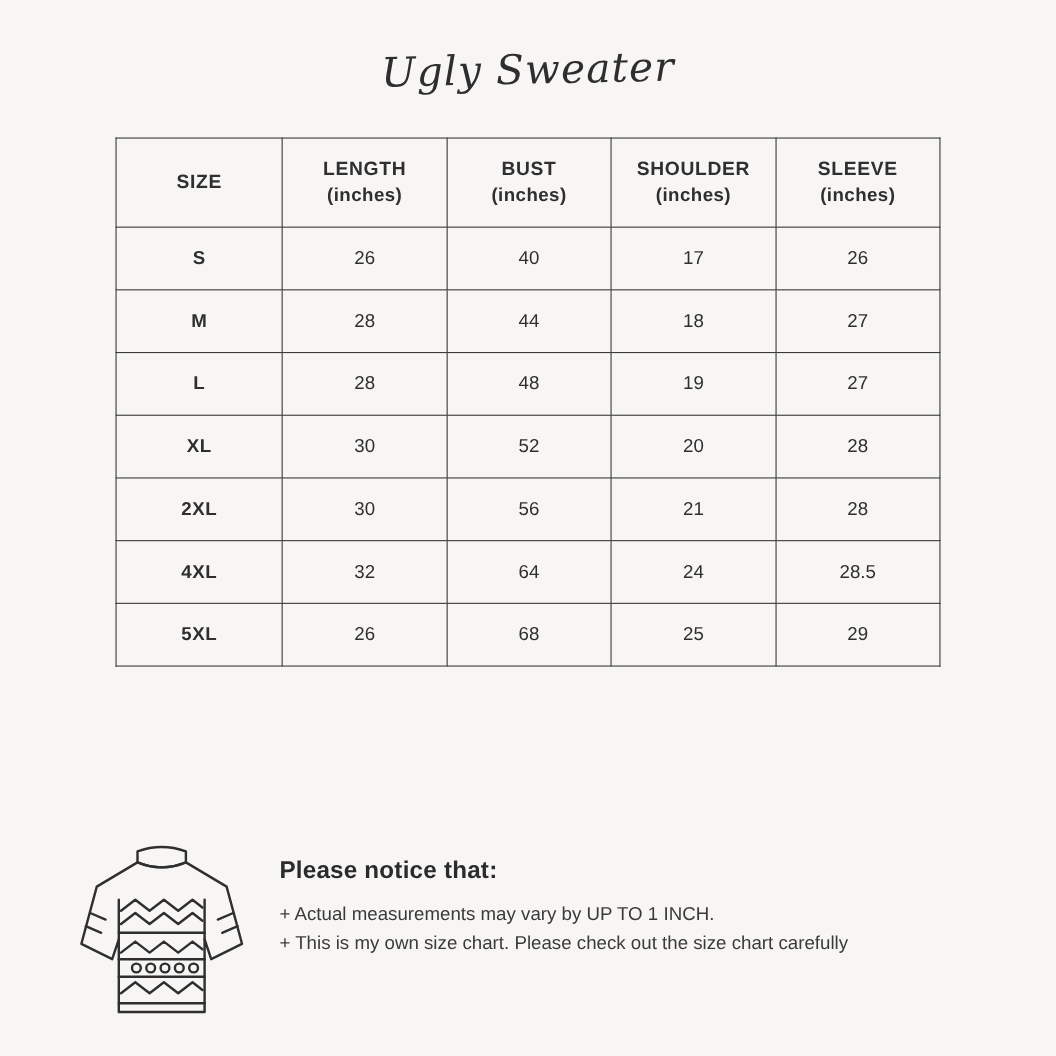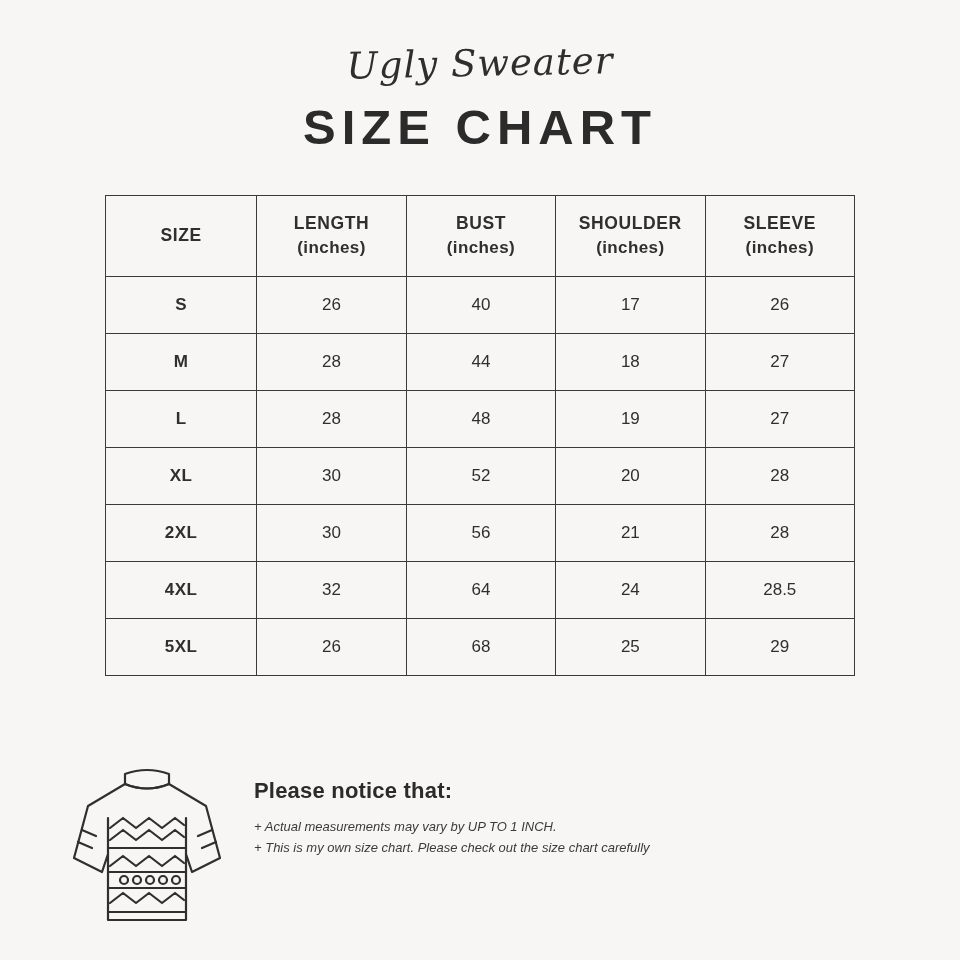--- a/index.html
+++ b/index.html
@@ -108,34 +108,32 @@
     padding-top: 16px;
   }
   .notice-title {
     font-weight: bold;
     font-size: 22px;
     color: #2b2b2b;
     margin-bottom: 13px;
     letter-spacing: 0.2px;
   }
   .notice-line {
-    font-size: 13px;
+    font-size: 17px;
     color: #3a3a3a;
     line-height: 1.6;
-    font-style: italic;
   }
 </style>
 </head>
 <body>
 
 <div class="page">
 
   <div class="header">
     <div class="script-title">Ugly Sweater</div>
-    <div class="main-title">SIZE CHART</div>
   </div>
 
   <div class="table-wrap">
     <table class="size-chart">
       <colgroup>
         <col class="col-size">
         <col class="col-rest">
         <col class="col-rest">
         <col class="col-rest">
         <col class="col-rest">

